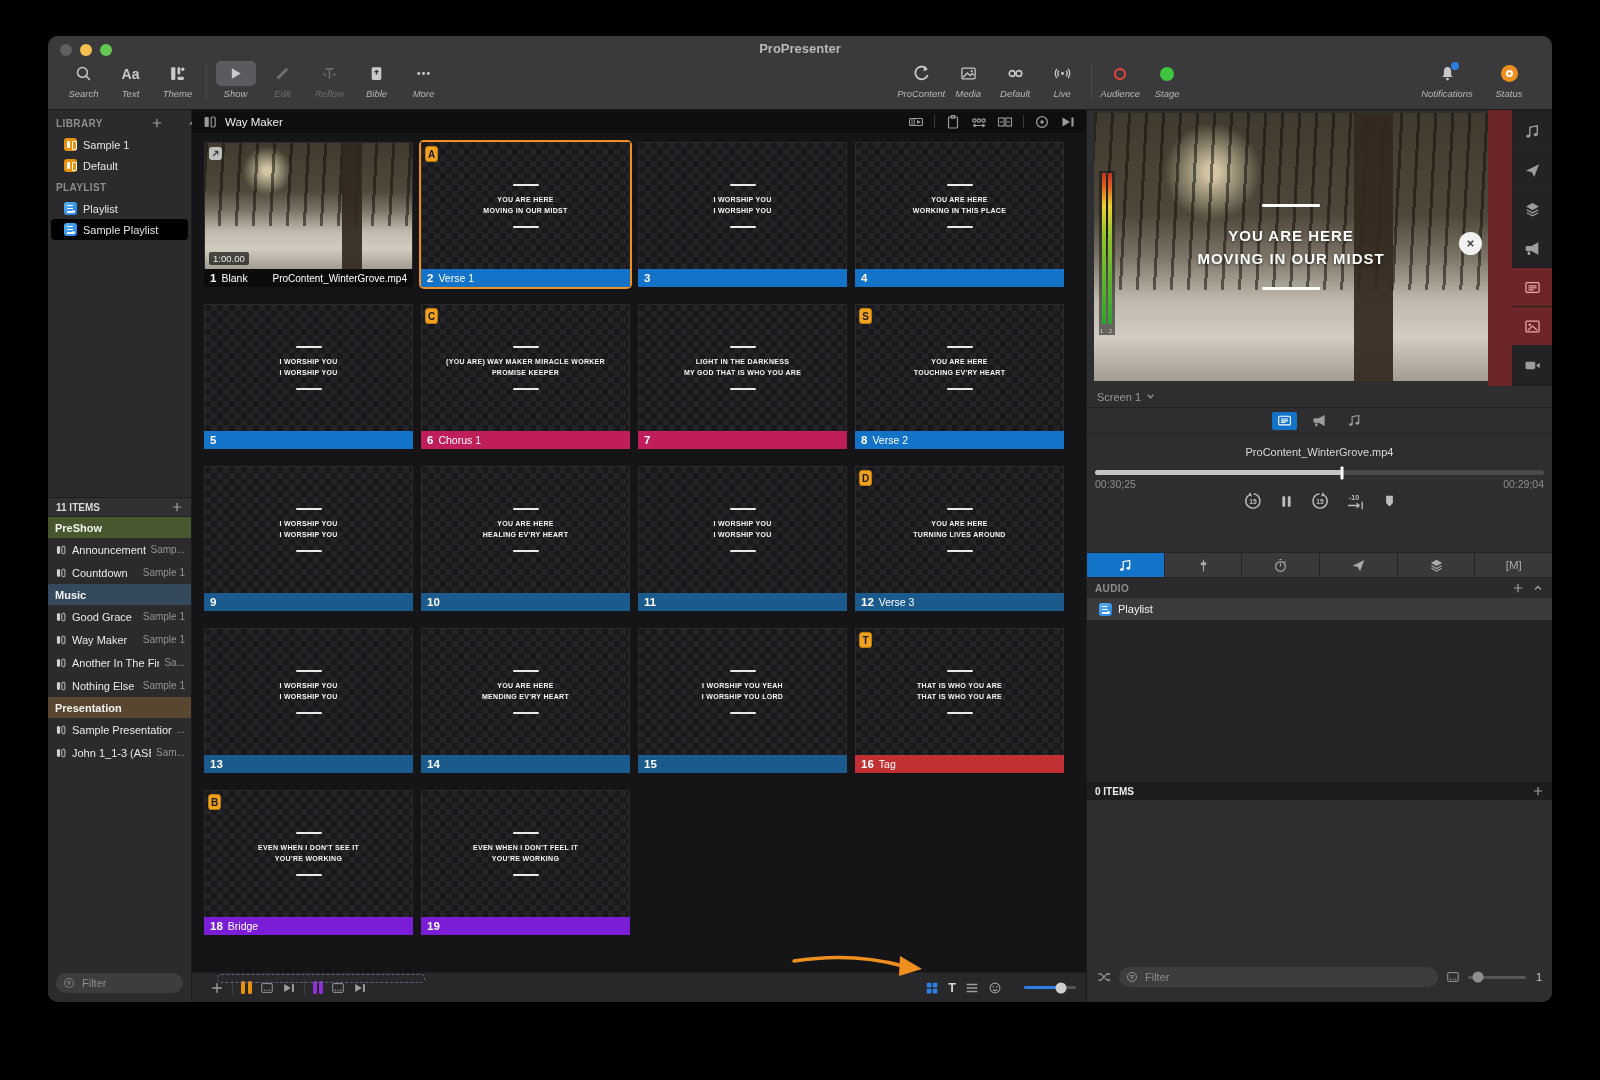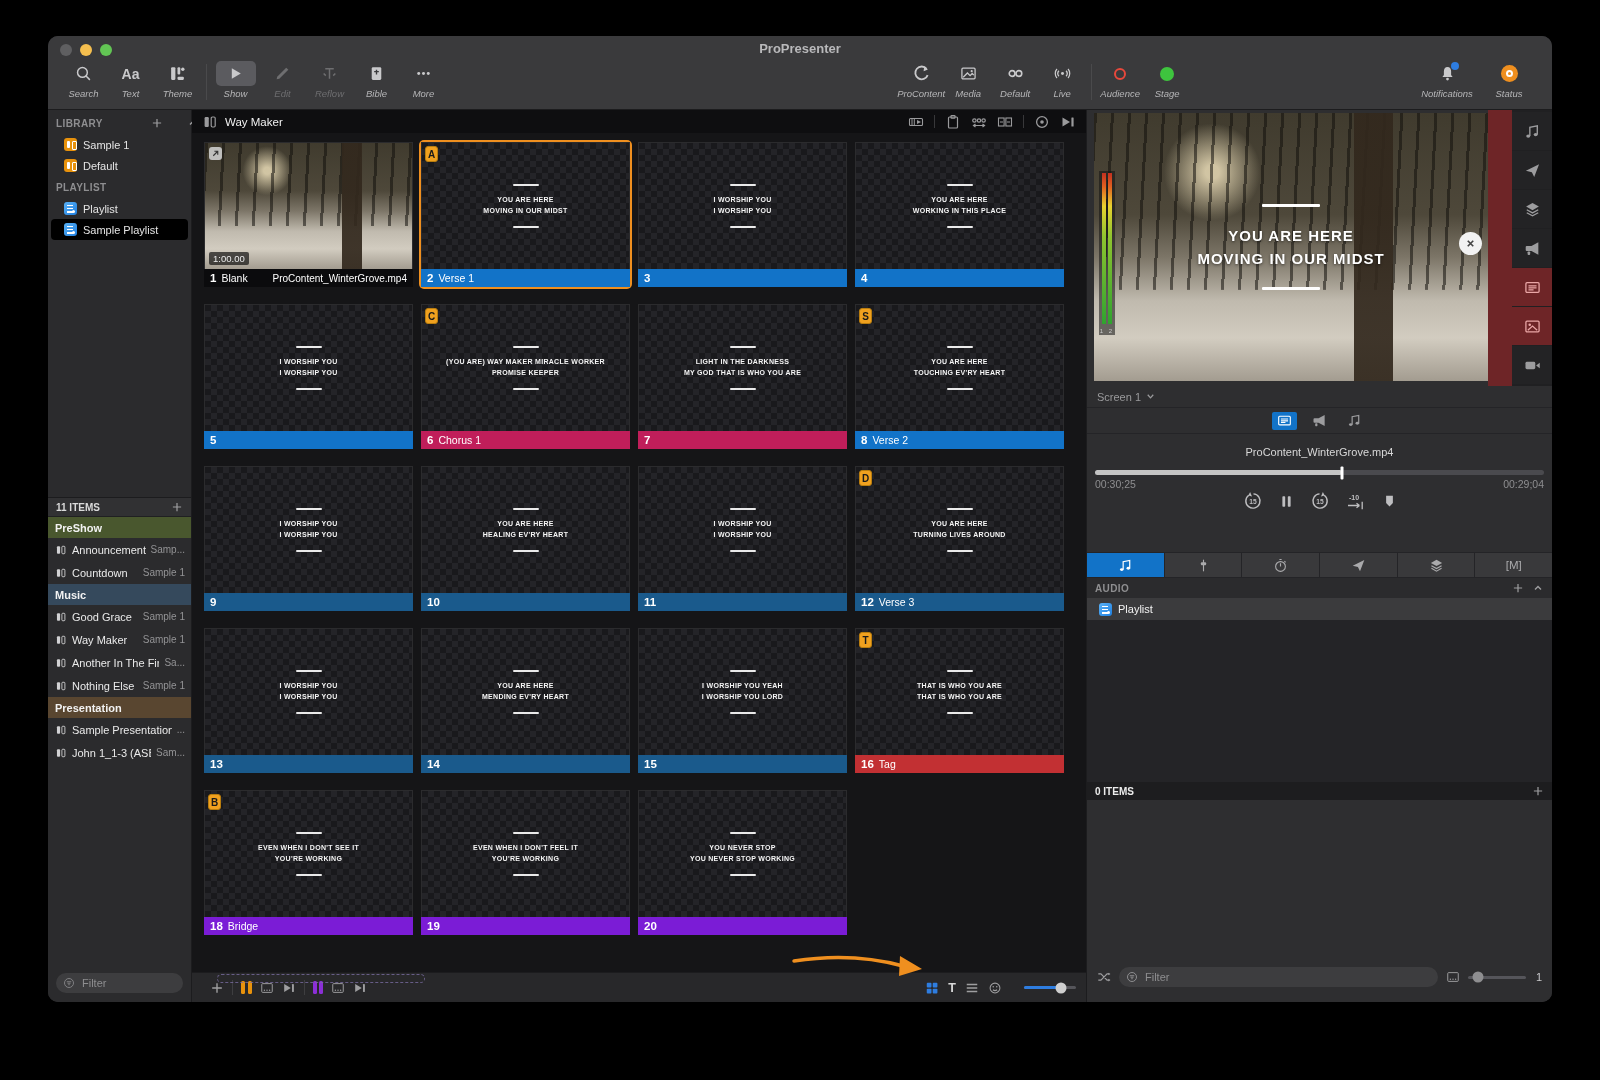--- a/index.html
+++ b/index.html
@@ -781,33 +781,20 @@
                 <span class="dash"></span>
                 <span class="ln">EVEN WHEN I DON'T FEEL IT</span>
                 <span class="ln">YOU'RE WORKING</span>
                 <span class="dash"></span>
               </div>
             </div>
             <div class="bar" style="background:#7b1cd6">
               <span class="n">19</span>
             </div>
           </div>
-          <div class="cell">
-            <div class="thumb checker">
-              <div class="slide-text">
-                <span class="dash"></span>
-                <span class="ln">YOU NEVER STOP</span>
-                <span class="ln">YOU NEVER STOP WORKING</span>
-                <span class="dash"></span>
-              </div>
-            </div>
-            <div class="bar" style="background:#7b1cd6">
-              <span class="n">20</span>
-            </div>
-          </div>
         </div>
       <div class="dropind"></div>
       <div class="main-footer">
         <span class="ic" id="foot-plus">
             <svg viewBox="0 0 16 16" stroke="currentColor" stroke-width="1.6" fill="none">
               <path d="M8 2.5 V13.5 M2.5 8 H13.5"></path>
             </svg>
           </span>
         <span class="vsep"></span>
         <span id="group-buttons" style="display:flex;align-items:center;gap:8px;">

